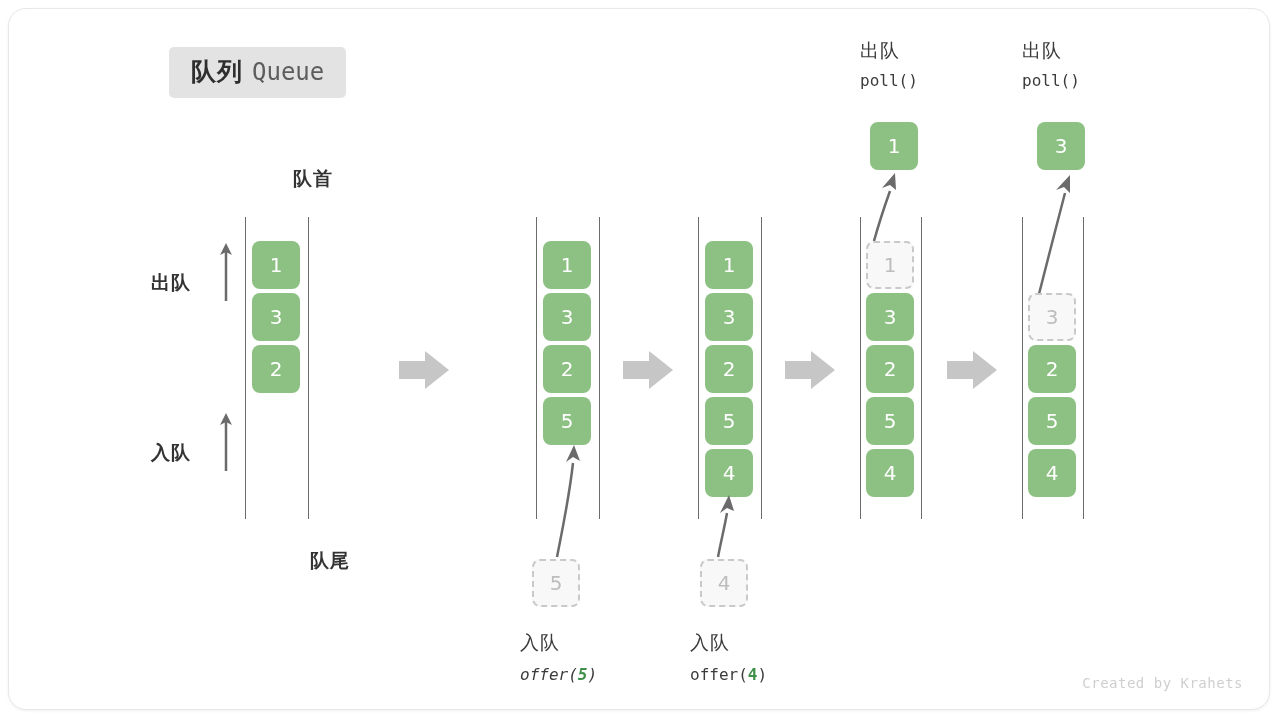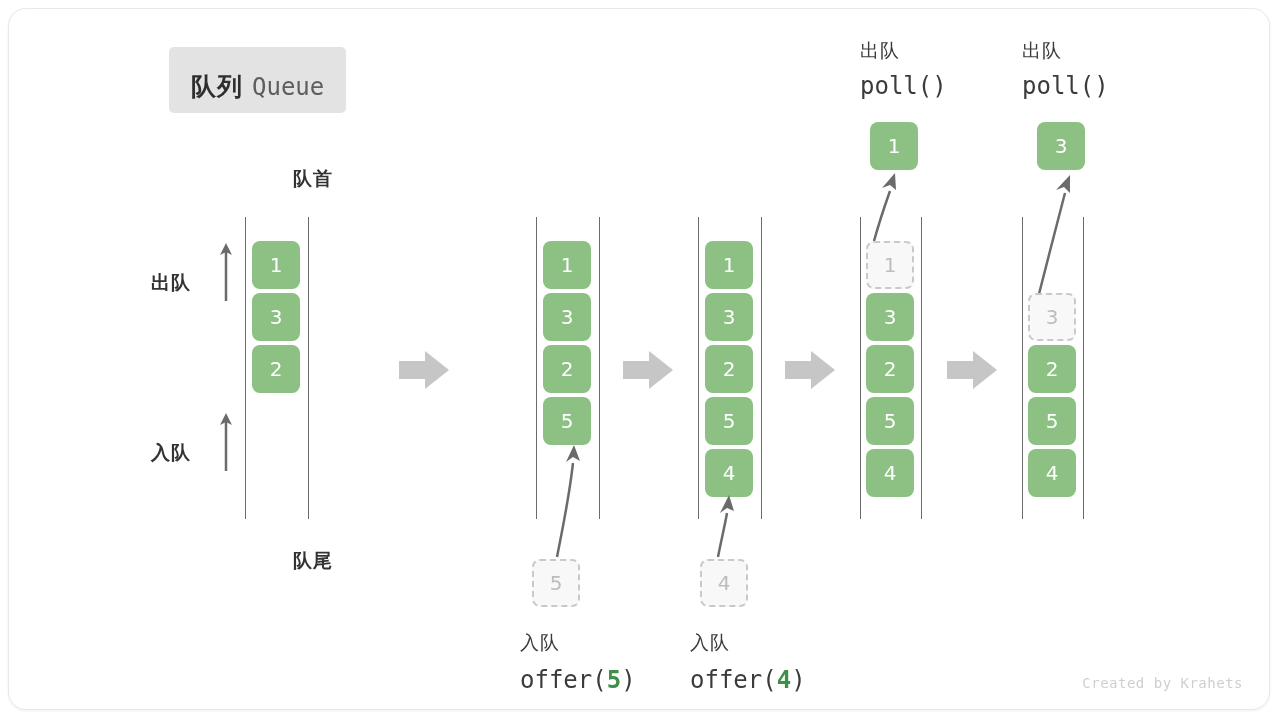--- a/index.html
+++ b/index.html
@@ -31,21 +31,21 @@
     left: 0; top: 0;
     width: 1262px;
     height: 702px;
   }
 
   
   .title-badge {
     position: absolute;
     left: 160px;
     top: 38px;
-    padding: 27px 22px 14px 22px;
+    padding: 12px 22px 14px 22px;
     background: #e3e3e3;
     border-radius: 5px;
     white-space: nowrap;
     line-height: 1;
   }
   .title-cn {
     font-size: 25px;
     font-weight: bold;
     color: #2e2e2e;
     letter-spacing: 1px;
@@ -72,21 +72,21 @@
     font-weight: bold;
     color: #333333;
     letter-spacing: 1px;
   }
   .op-cn {
     font-size: 19px;
     color: #3b3b3b;
     letter-spacing: 1px;
   }
   .op-code {
-    font-size: 24px;
+    font-size: 16px;
     color: #3b3b3b;
     font-family: "DejaVu Sans Mono", "Liberation Mono", monospace;
   }
   .op-arg { color: #3e9049; font-weight: bold; }
 
   
   .rail {
     position: absolute;
     width: 1px;
     background: #6b6b6b;
@@ -132,21 +132,21 @@
 <body>
 
 <div class="card">
 <div class="stage">
 
   <div class="title-badge">
     <span class="title-cn">队列</span><span class="title-en">Queue</span>
   </div>
 
   <div class="abs head-label" style="left:236px; top:158px;">队首</div>
-  <div class="abs head-label" style="left:236px; top:540px;">队尾</div>
+  <div class="abs head-label" style="left:253px; top:540px;">队尾</div>
 
   <div class="abs side-label" style="left:142px; top:262px;">出队</div>
   <svg class="abs" style="left:206px; top:232px;" width="22" height="62">
     <line x1="11" y1="60" x2="11" y2="10" stroke="#6b6b6b" stroke-width="2.5"></line>
     <path d="M11 2 L17 14 L11 11 L5 14 Z" fill="#6b6b6b"></path>
   </svg>
 
   <div class="abs side-label" style="left:142px; top:432px;">入队</div>
   <svg class="abs" style="left:206px; top:402px;" width="22" height="62">
     <line x1="11" y1="60" x2="11" y2="10" stroke="#6b6b6b" stroke-width="2.5"></line>
@@ -171,21 +171,21 @@
   <div class="node" style="left:534px; top:388px;">5</div>
 
   <svg class="abs" style="left:520px; top:430px;" width="60" height="120">
     <path d="M28 118 C 33 92, 40 60, 44 24" stroke="#6b6b6b" stroke-width="2.5" fill="none"></path>
     <path d="M45 6 L51 22 L44 18 L37 23 Z" fill="#6b6b6b"></path>
   </svg>
 
   <div class="node ghost" style="left:523px; top:550px;">5</div>
 
   <div class="abs op-cn" style="left:511px; top:622px;">入队</div>
-  <div class="abs op-code" style="left:511px; top:656px;"><span>offer(</span><span class="op-arg">5</span><span>)</span></div>
+  <div class="abs op-code" style="left:511px; top:656px;font-style:italic;"><span>offer(</span><span class="op-arg">5</span><span>)</span></div>
 
   <svg class="big-arrow" style="left:614px; top:340px;" width="52" height="42">
     <path d="M0 12 L26 12 L26 2 L50 21 L26 40 L26 30 L0 30 Z" fill="#c6c6c6"></path>
   </svg>
 
   <div class="rail" style="left:689px; top:208px; height:302px;"></div>
   <div class="rail" style="left:752px; top:208px; height:302px;"></div>
   <div class="node" style="left:696px; top:232px;">1</div>
   <div class="node" style="left:696px; top:284px;">3</div>
   <div class="node" style="left:696px; top:336px;">2</div>

